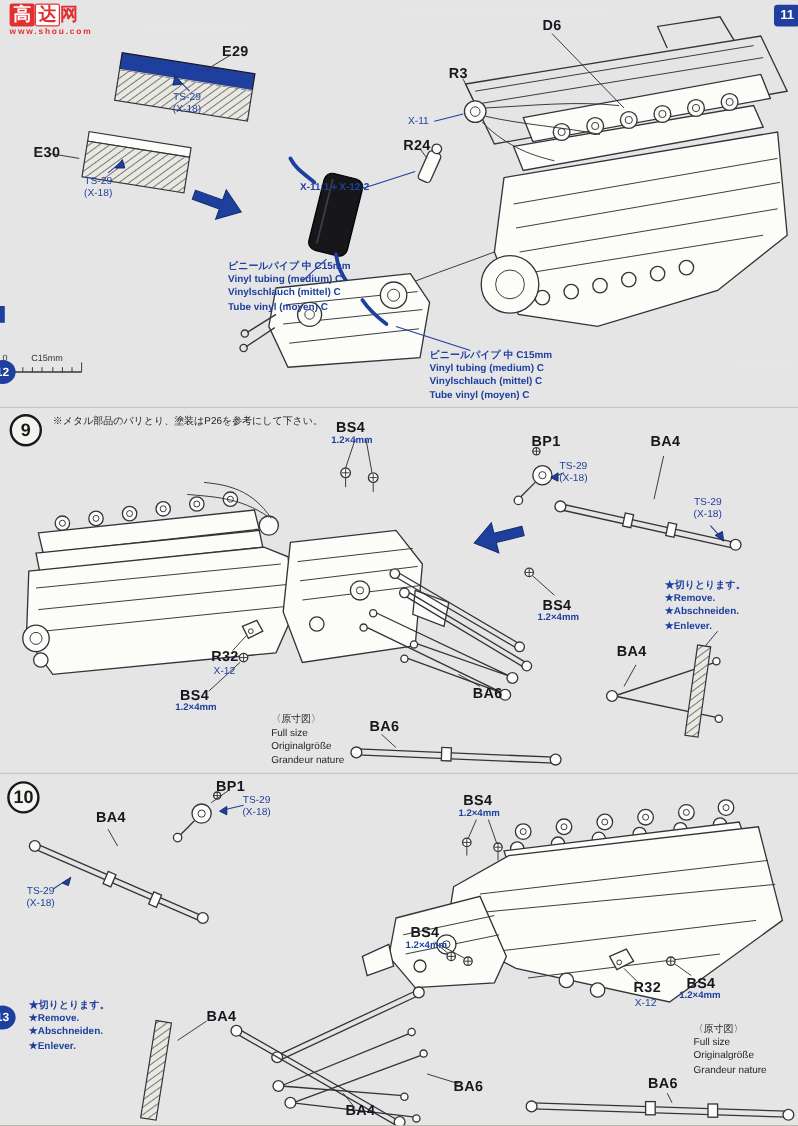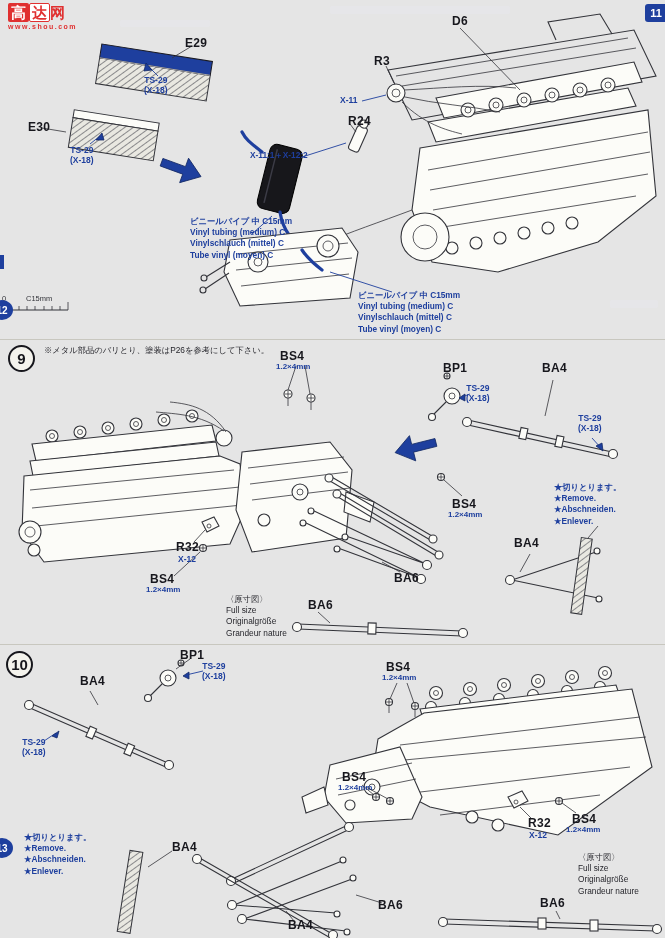--- a/index.html
+++ b/index.html
@@ -1,19 +1,19 @@
 <!DOCTYPE html>
 <html><head>
 <meta charset="utf-8">
 <style>
   *{margin:0;padding:0;box-sizing:border-box}
   html,body{background:#9a9a94;font-family:"Liberation Sans",sans-serif}
   .page{position:relative;width:665px;height:938px;background:#e5e5e5;overflow:hidden;margin:0 auto}
   .plabel{position:absolute;font-weight:700;font-size:12px;color:#17171d;letter-spacing:.3px;white-space:nowrap}
-  .paint{position:absolute;font-size:8.5px;font-weight:700;color:#1e3f9e;text-align:center;line-height:1.15;white-space:nowrap}
+  .paint{position:absolute;font-size:8.5px;font-weight:400;color:#1e3f9e;text-align:center;line-height:1.15;white-space:nowrap}
   .size{position:absolute;font-size:8px;font-weight:700;color:#1e3f9e;white-space:nowrap}
   .bnote{position:absolute;font-size:8.3px;font-weight:700;color:#1e3f9e;line-height:1.35;white-space:nowrap}
   .knote{position:absolute;font-size:8.3px;color:#26262c;line-height:1.35;white-space:nowrap}
   .stepnum{position:absolute;width:27px;height:27px;border:2.5px solid #17171d;border-radius:50%;display:flex;align-items:center;justify-content:center;font-size:15px;font-weight:700;color:#17171d;background:#f4f3ed;z-index:5}
   .tab{position:absolute;background:#1e3f9e;color:#fff;font-weight:700;display:flex;align-items:center;justify-content:center;z-index:6}
   .divider{position:absolute;left:0;width:665px;height:1px;background:#c8c7bf}
   .ghost{position:absolute;background:#e7e8ec;border-radius:2px;opacity:.55}
   .wm{position:absolute;left:8px;top:5px;z-index:7;line-height:1}
   .wm-box{background:#e03030;color:#fff;font-size:15px;font-weight:700;padding:1px 3px;border-radius:2px}
   .wm-char{color:#e03030;border:1px solid #e03030;background:#fff;font-size:15px;font-weight:700;padding:0 2px;border-radius:2px}
@@ -154,21 +154,21 @@
     <div>(X-18)</div>
   </div>
   <div class="plabel" style="left:28px;top:120px">E30</div>
   <div class="paint" style="left:70px;top:146px">
     <div>TS-29</div>
     <div>(X-18)</div>
   </div>
   <div class="plabel" style="left:452px;top:14px">D6</div>
   <div class="plabel" style="left:374px;top:54px">R3</div>
   <div class="paint" style="left:340px;top:96px">X-11</div>
-  <div class="plabel" style="left:348px;top:114px">R24</div>
+  <div class="plabel" style="left:336px;top:114px">R24</div>
   <div class="bnote" style="left:250px;top:150px">X-11:1＋X-12:2</div>
   <div class="bnote" style="left:190px;top:216px">
     <div>ビニールパイプ 中 C15mm</div>
     <div>Vinyl tubing (medium) C</div>
     <div>Vinylschlauch (mittel) C</div>
     <div>Tube vinyl (moyen) C</div>
   </div>
   <div class="bnote" style="left:358px;top:290px">
     <div>ビニールパイプ 中 C15mm</div>
     <div>Vinyl tubing (medium) C</div>

